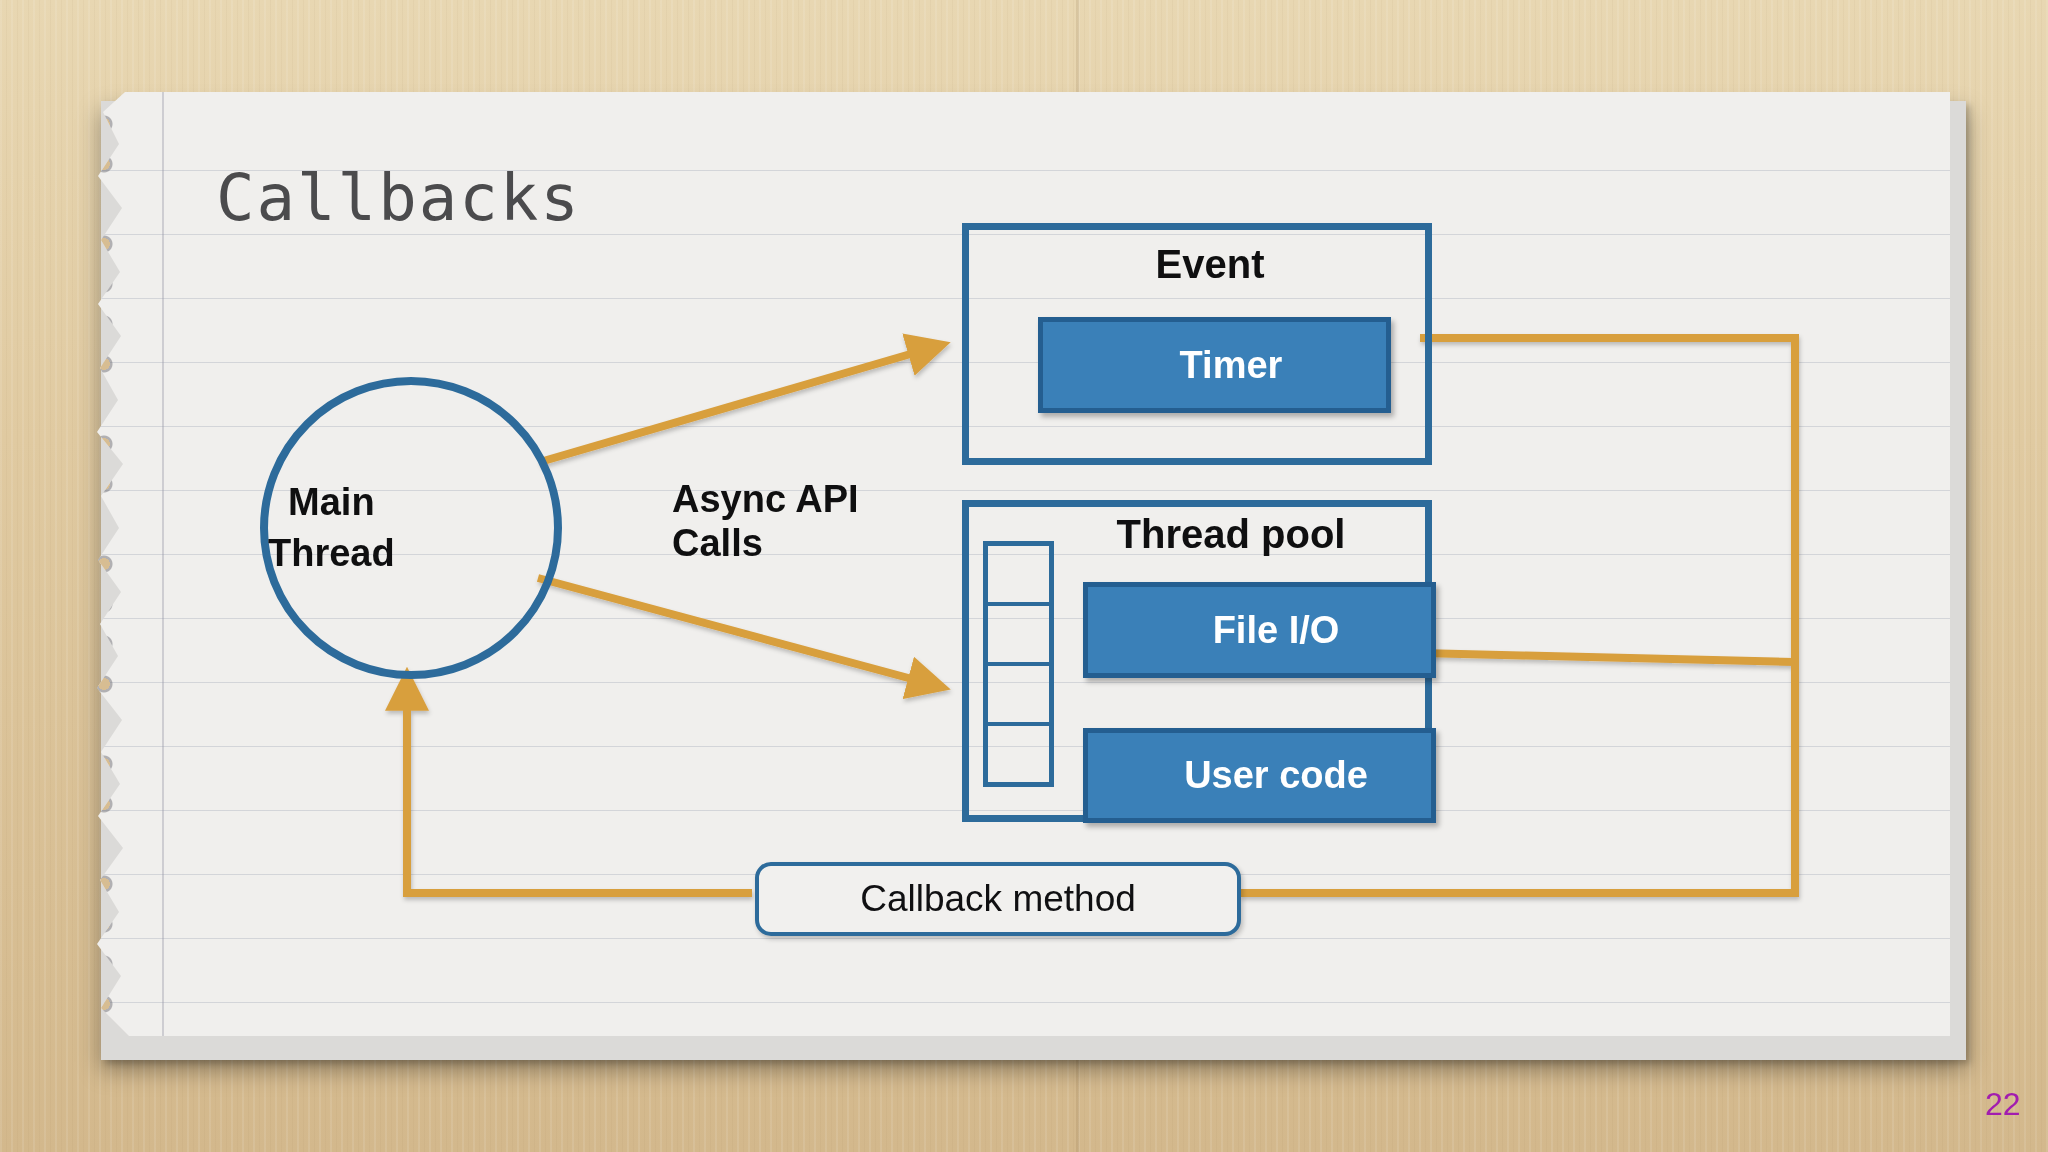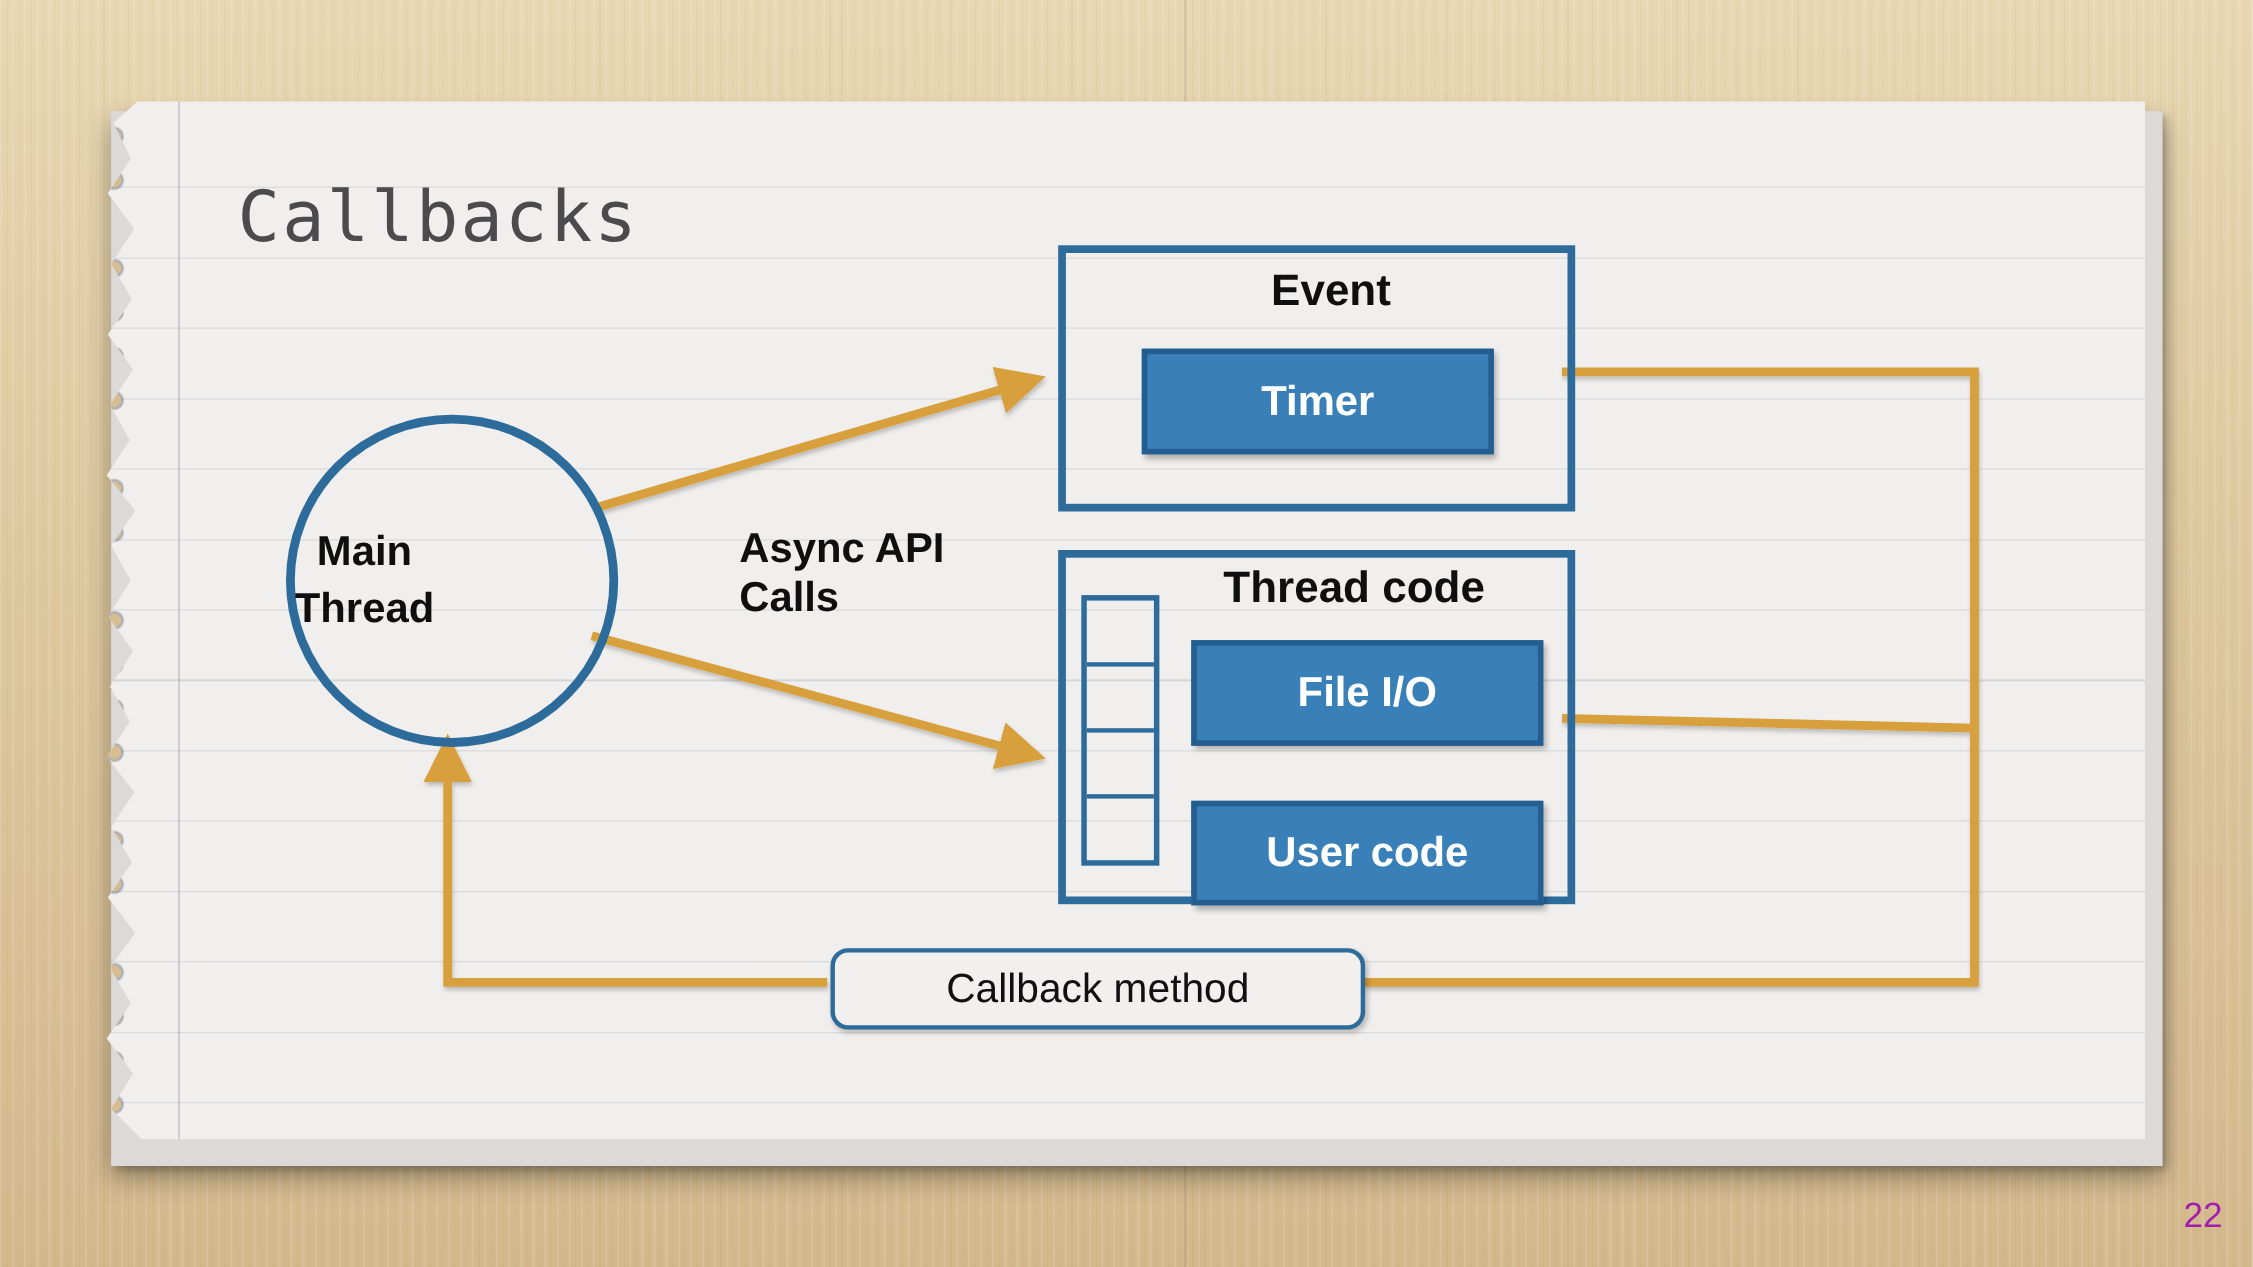--- a/index.html
+++ b/index.html
@@ -57,20 +57,21 @@
     text-align:center;font-weight:bold;font-size:40px;color:#0f0f10;
   }
   .event-title{margin-top:12px;padding-left:26px;}
   .tp-title{position:absolute;left:1044px;top:512px;width:374px;text-align:center;font-weight:bold;font-size:40px;color:#0f0f10;}
   .blue-box{
     position:absolute;width:310px;height:86px;
     background:#3a80b8;border:5px solid #245e90;
     display:flex;align-items:center;justify-content:center;
     color:#ffffff;font-weight:bold;font-size:38px;
     box-shadow:3px 4px 5px rgba(0,0,0,0.28);
+    padding-left:33px;
   }
   .timer-box{left:1038px;top:317px;}
   .fileio-box{left:1083px;top:582px;}
   .usercode-box{left:1083px;top:728px;height:85px;}
   .queue{
     position:absolute;left:983px;top:541px;width:61px;height:236px;
     border:5px solid #2d6b9b;display:flex;flex-direction:column;
   }
   .queue .cell{flex:1;}
   .queue .cell + .cell{border-top:4px solid #2d6b9b;}
@@ -124,21 +125,21 @@
 Calls</div>
 
 <div class="outline-box event-box">
   <div class="box-title event-title">Event</div>
 </div>
 <div class="blue-box timer-box">
   <span>Timer</span>
 </div>
 
 <div class="outline-box threadpool-box"></div>
-<div class="tp-title">Thread code</div>
+<div class="tp-title">Thread pool</div>
 <div class="queue">
     <div class="cell"></div>
     <div class="cell"></div>
     <div class="cell"></div>
     <div class="cell"></div>
   </div>
 <div class="blue-box fileio-box">
   <span>File I/O</span>
 </div>
 <div class="blue-box usercode-box">

